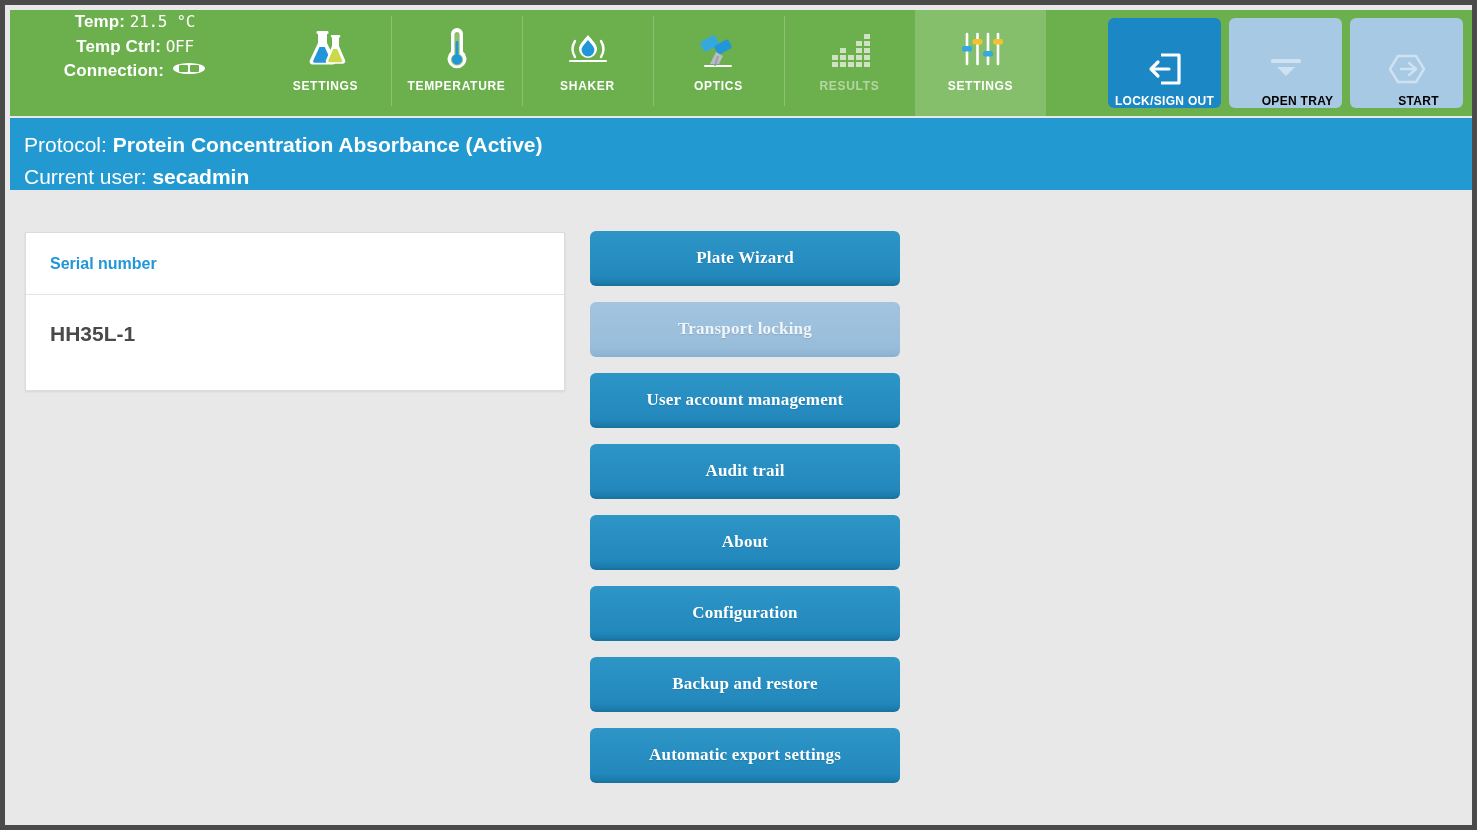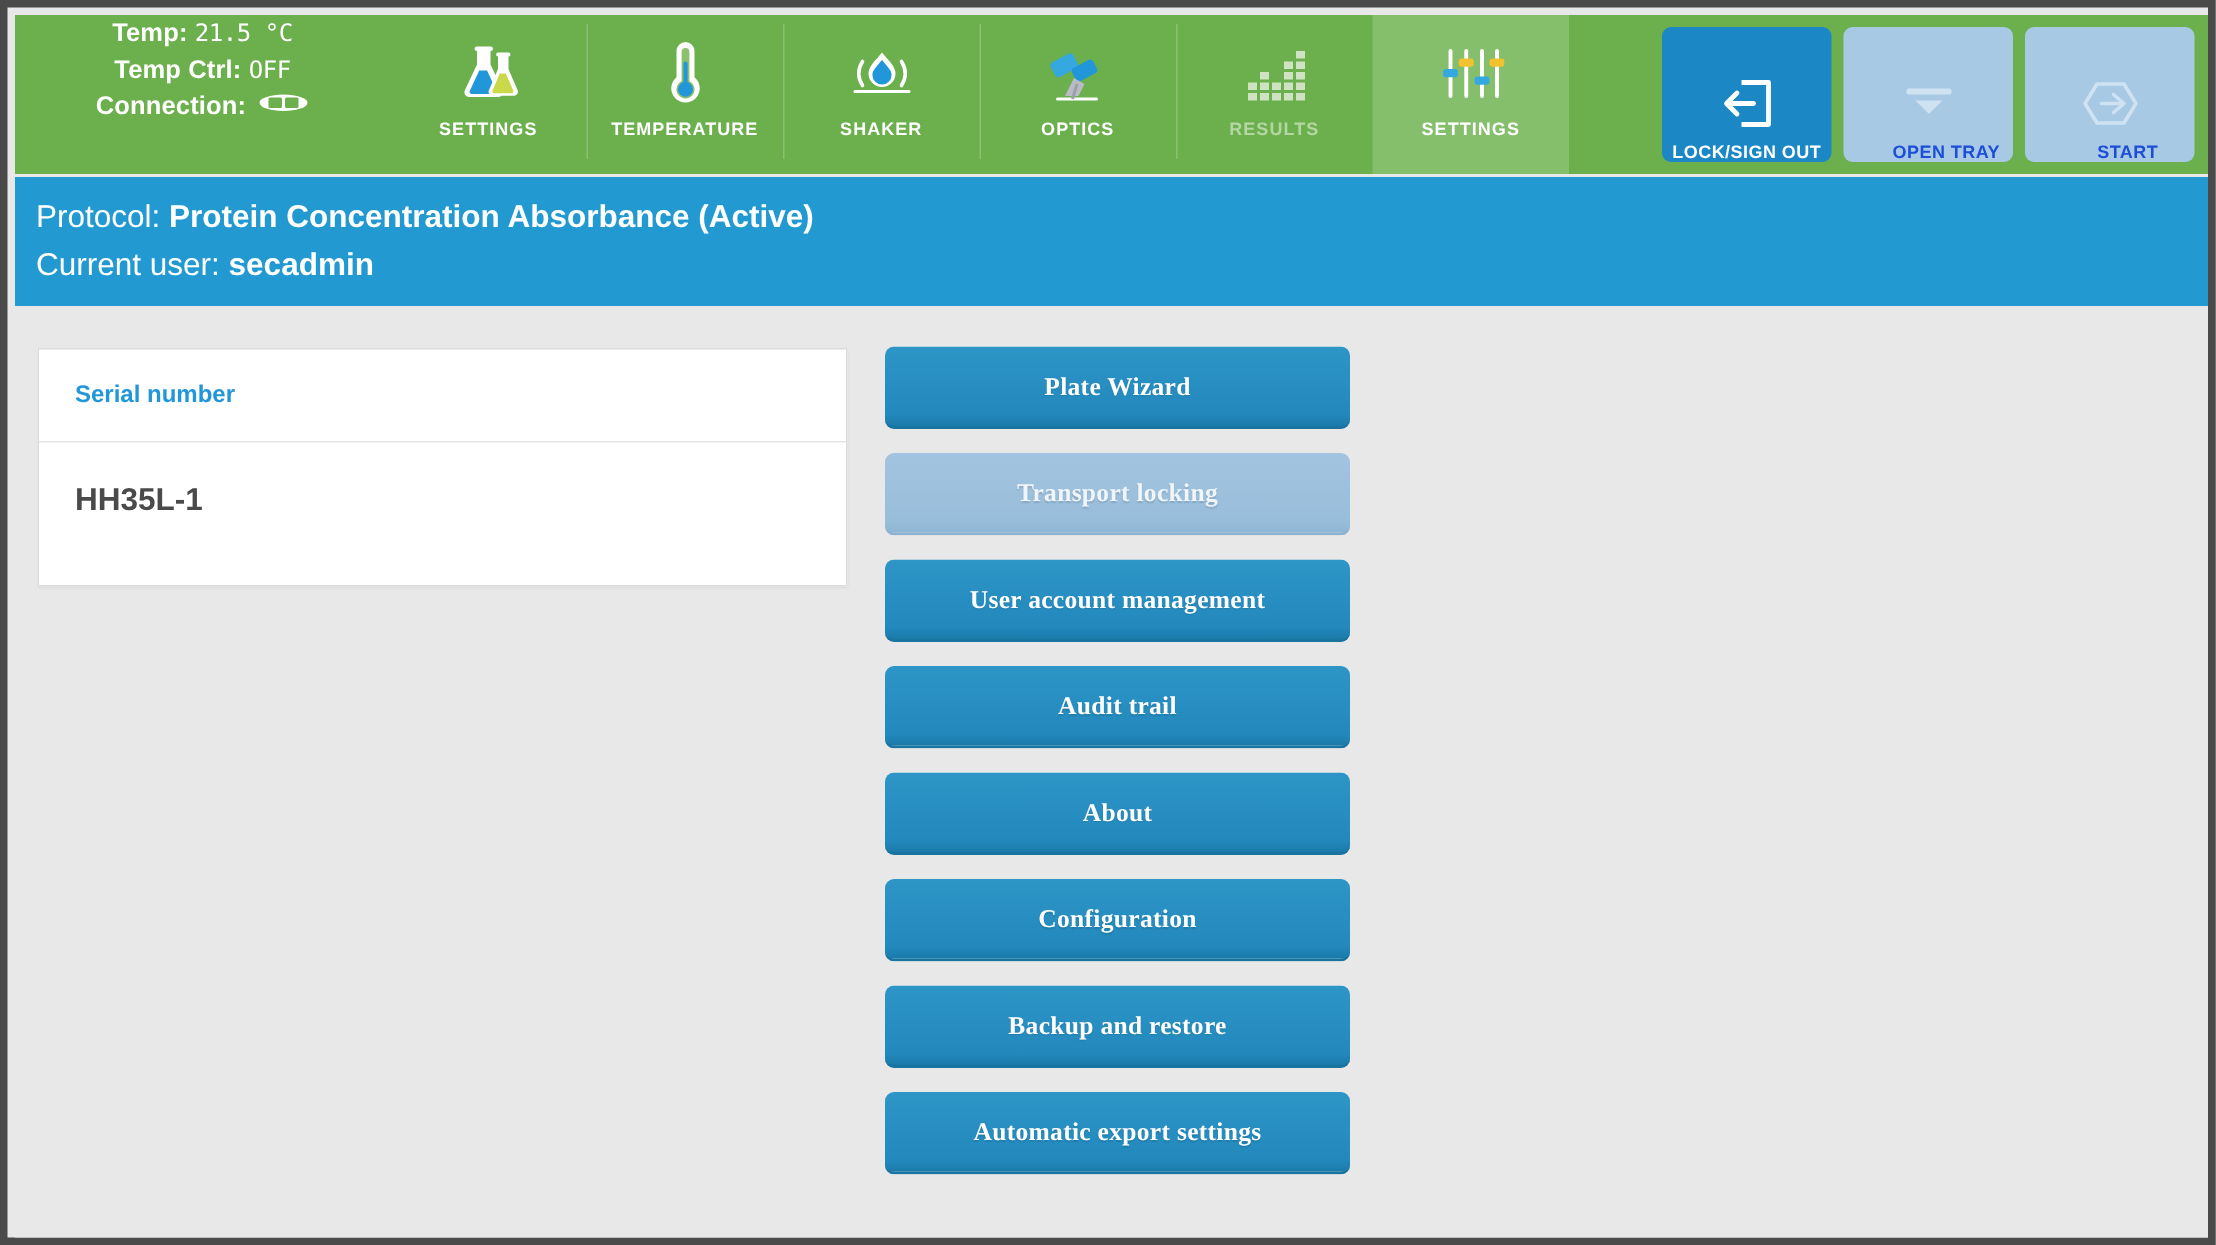--- a/index.html
+++ b/index.html
@@ -109,28 +109,28 @@
   .action-btn.primary { background: #1b87c4; }
   .action-btn.muted   { background: #a8c9e4; cursor: default; }
   .action-icon { height: 42px; display:flex; align-items:center; justify-content:center; }
   .action-label {
     margin-top: 4px;
     font-size: 12px;
     font-weight: bold;
     letter-spacing: .3px;
     color: #ffffff;
   }
-  .action-btn.muted .action-label { color: #1d4ed8; margin-left: 24px; }
+  .action-btn.muted .action-label { color: #000000; margin-left: 24px; }
 
   
   .banner {
     position: absolute;
     left: 5px; top: 113px;
     width: 1467px;
-    height: 86px;
+    height: 72px;
     background: #229ad1;
     color: #ffffff;
     padding: 11px 0 0 14px;
     box-sizing: border-box;
     line-height: 1.5;
   }
   .banner-line { font-size: 21px; }
   .banner-line .lbl { font-weight: normal; }
   .banner-line .val { font-weight: bold; }
 

